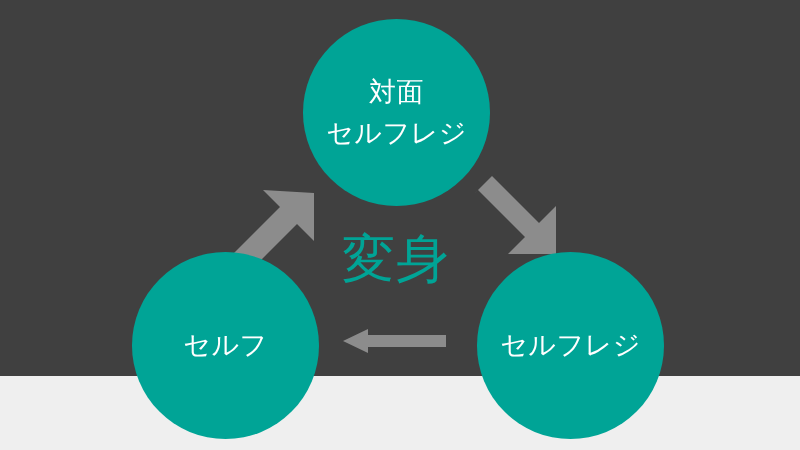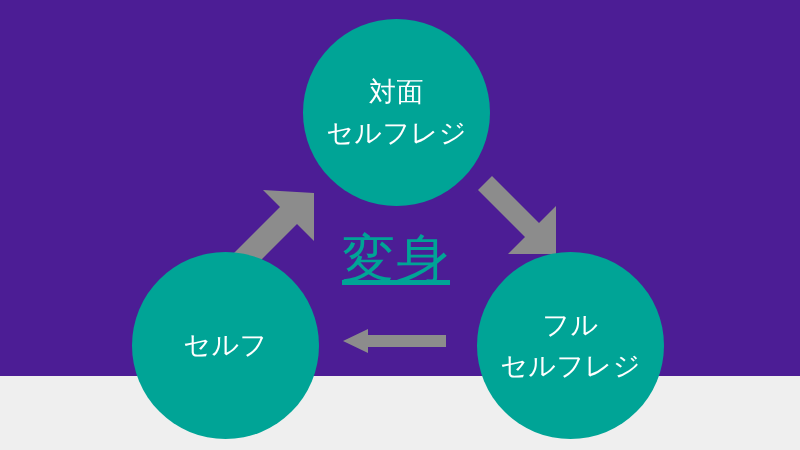--- a/index.html
+++ b/index.html
@@ -10,21 +10,21 @@
     width: 800px;
     height: 450px;
     background: #efefef;
     font-family: "Liberation Sans", "DejaVu Sans", sans-serif;
     overflow: hidden;
   }
   #diagram-canvas {
     position: relative;
     width: 800px;
     height: 376px;
-    background: #4c1d95;
+    background: #404040;
   }
   .arrow-layer {
     position: absolute;
     left: 0;
     top: 0;
     width: 800px;
     height: 450px;
   }
   .node-circle {
     position: absolute;
@@ -70,21 +70,20 @@
     width: 132px;
     height: 66px;
     display: flex;
     align-items: center;
     justify-content: center;
     color: #00a496;
     font-size: 53px;
     line-height: 60px;
     letter-spacing: 1px;
     white-space: nowrap;
-    text-decoration: underline;
   }
 </style>
 </head>
 <body>
 
 <div id="diagram-canvas">
 
   <svg class="arrow-layer" viewBox="0 0 800 450">
 
     <g>
@@ -99,21 +98,20 @@
       <polygon points="314,193 314,241 297,224 250,271 233,254 280,207 263,190" fill="#8c8c8c"></polygon>
     </g>
   </svg>
 
   <div id="node-top" class="node-circle">
     <span class="node-line">対面</span>
     <span class="node-line">セルフレジ</span>
   </div>
 
   <div id="node-right" class="node-circle">
-    <span class="node-line">フル</span>
     <span class="node-line">セルフレジ</span>
   </div>
 
   <div id="node-left" class="node-circle">
     <span class="node-line">セルフ</span>
   </div>
 
   <div id="center-label">変身</div>
 
 </div>

